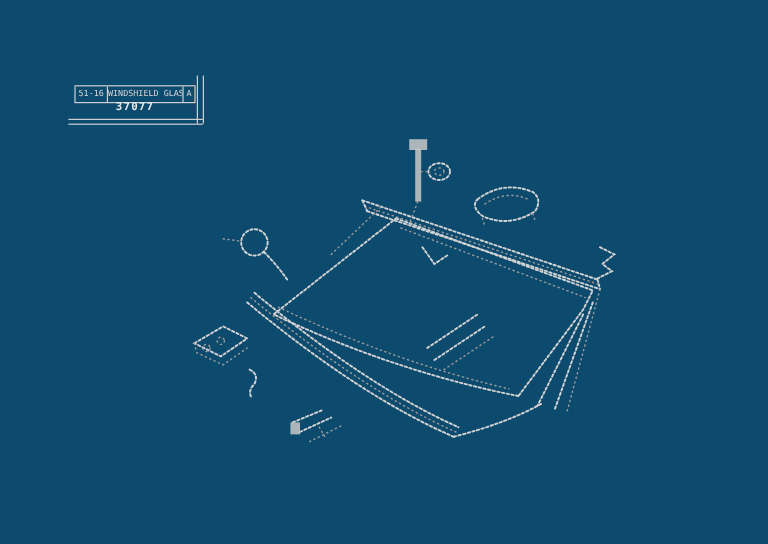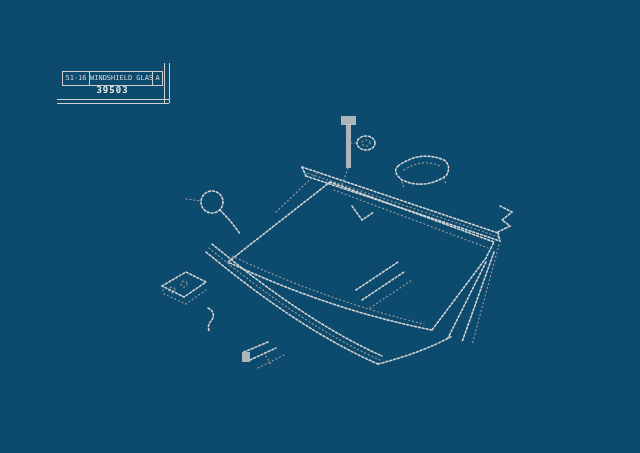--- a/index.html
+++ b/index.html
@@ -38,21 +38,21 @@
 </head>
 <body>
 
 <div class="screen">
 
   <div class="tb-bar">
     <div class="tb-cell fig">51-16</div>
     <div class="tb-cell name">WINDSHIELD GLASS</div>
     <div class="tb-cell rev">A</div>
   </div>
-  <div class="tb-number">39503</div>
+  <div class="tb-number">37077</div>
   <div class="frame-v"></div>
   <div class="frame-h"></div>
 
   <svg class="diagram" width="640" height="453" viewBox="0 0 640 453">
 
     <g>
       <path class="dline" d="M302,167 L498,233"></path>
       <path class="dline" d="M306,176 L500,241"></path>
       <path class="dline2" d="M304,172 L499,237"></path>
       <path class="dline" d="M302,167 L306,176"></path>

